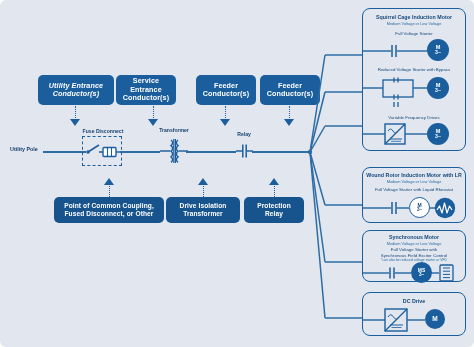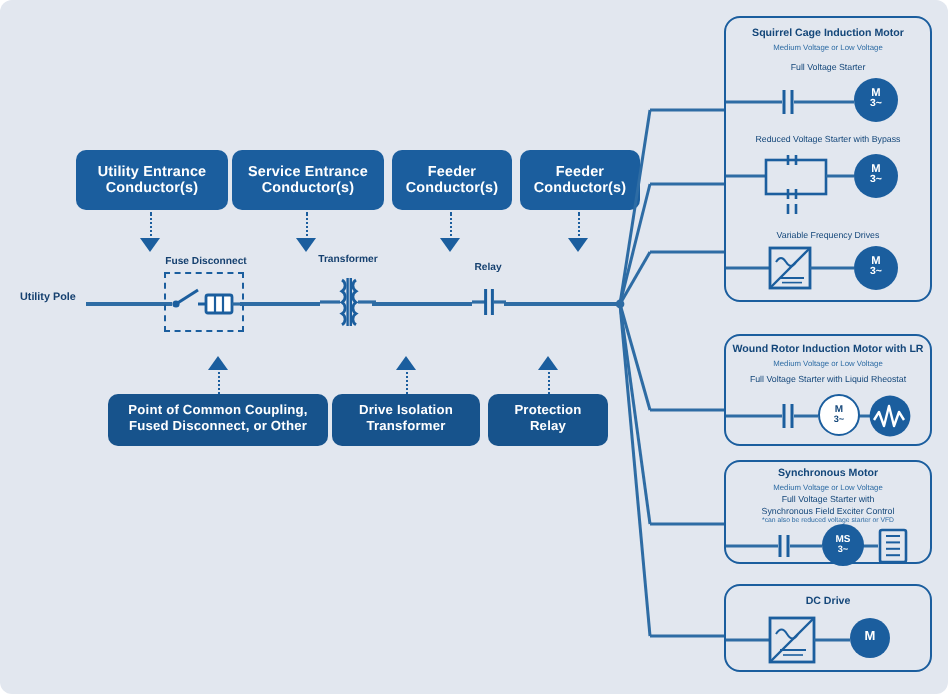--- a/index.html
+++ b/index.html
@@ -138,27 +138,27 @@
 <div class="sym-label" style="left:151px;top:127px;width:46px;">Transformer</div>
 
 <svg class="abs" style="left:236px;top:142px;" width="17" height="18">
   <line x1="0" y1="9" x2="6.5" y2="9" stroke="#2e6ca4" stroke-width="1.6"></line>
   <line x1="6.8" y1="2.5" x2="6.8" y2="15.5" stroke="#1b5e9e" stroke-width="1.5"></line>
   <line x1="10.2" y1="2.5" x2="10.2" y2="15.5" stroke="#1b5e9e" stroke-width="1.5"></line>
   <line x1="10.5" y1="9" x2="17" y2="9" stroke="#2e6ca4" stroke-width="1.6"></line>
 </svg>
 <div class="sym-label" style="left:230px;top:131px;width:28px;">Relay</div>
 
-<div class="pill pill-top" style="left:38px;top:75px;width:76px;height:30px;">
+<div class="pill pill-top" style="left:38px;top:75px;width:76px;height:30px;font-style:italic;">
   <span>
     <span>Utility Entrance</span><br>
     <span>Conductor(s)</span>
   </span>
 </div>
-<div class="pill pill-top" style="left:116px;top:75px;width:76px;height:30px;">
+<div class="pill pill-top" style="left:116px;top:75px;width:60px;height:30px;">
   <span>
     <span>Service Entrance</span><br>
     <span>Conductor(s)</span>
   </span>
 </div>
 <div class="pill pill-top" style="left:196px;top:75px;width:60px;height:30px;">
   <span>
     <span>Feeder</span><br>
     <span>Conductor(s)</span>
   </span>

